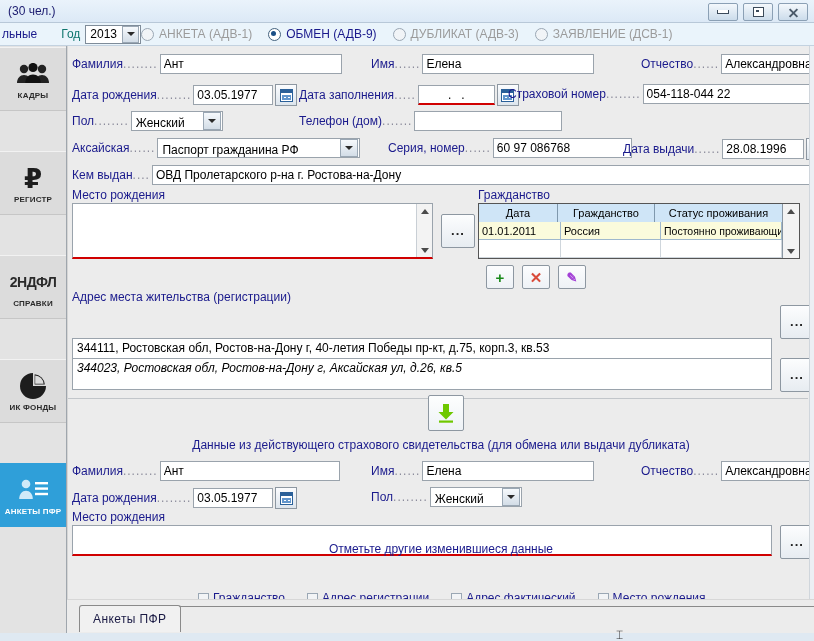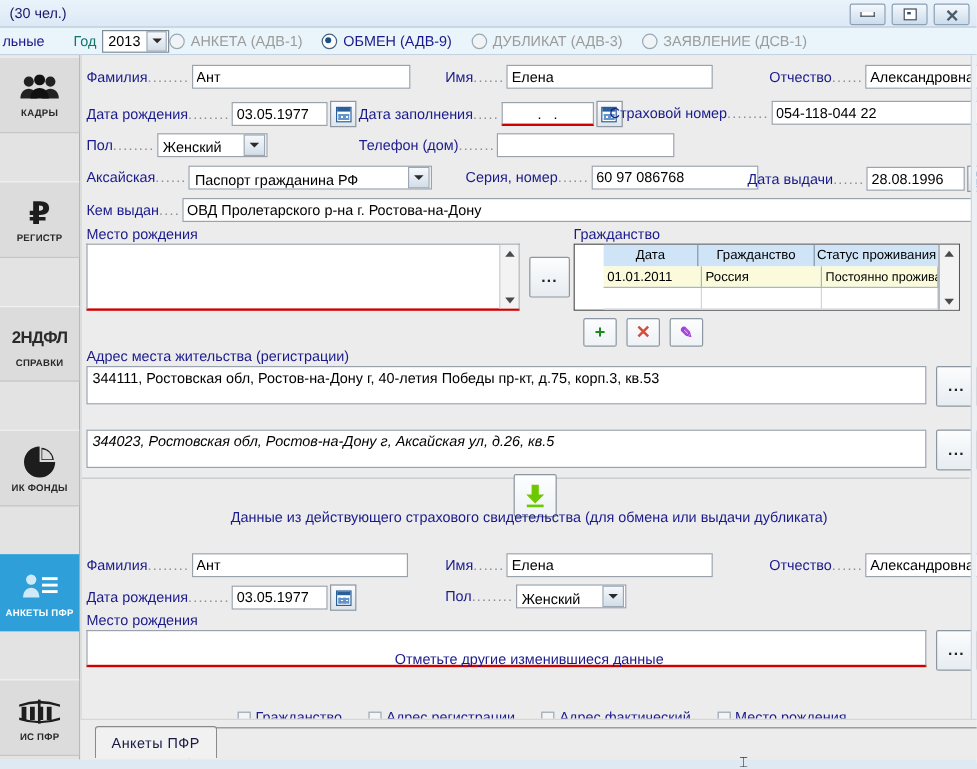--- a/index.html
+++ b/index.html
@@ -209,21 +209,21 @@
   .sb-arrow { height:14px; display:flex; align-items:center; justify-content:center;}
   .sb-up::after{content:"";border-left:4px solid transparent;border-right:4px solid transparent;border-bottom:5px solid #4a4a4a;}
   .sb-dn::after{content:"";border-left:4px solid transparent;border-right:4px solid transparent;border-top:5px solid #4a4a4a;}
 
   
   .grid {
     position:absolute; border:1px solid #555;
     background:#fff; box-sizing:border-box;
     display:flex;
   }
-  .grid-inner { flex:1; min-width:0;padding-left:24px; }
+  .grid-inner { flex:1; min-width:0; }
   .grid-hdr { display:flex; background:#cfe5f7; height:18px; }
   .grid-hdr .gh {
     flex:1; border-right:1px solid #7f98ad;
     text-align:center; font-size:11px; line-height:18px; color:#000;
   }
   .grid-hdr .gh:last-child{border-right:none;}
   .grid-row { display:flex; height:18px; }
   .grid-row .gc {
     flex:1; border-right:1px solid #cfd6dc; border-bottom:1px solid #cfd6dc;
     font-size:11px; line-height:18px; padding-left:3px; overflow:hidden; white-space:nowrap;
@@ -379,31 +379,20 @@
             <circle cx="9" cy="6" r="4.3" fill="#cfe9f8"></circle>
             <path d="M2.2 21c0-5 3-8.2 6.8-8.2S15.8 16 15.8 21z" fill="#cfe9f8"></path>
             <rect x="18" y="4" width="13" height="2.4" fill="#fff"></rect>
             <rect x="18" y="9.4" width="13" height="2.4" fill="#fff"></rect>
             <rect x="18" y="14.8" width="13" height="2.4" fill="#fff"></rect>
           </svg>
         </div>
         <div class="side-lbl">АНКЕТЫ ПФР</div>
       </div>
 
-      <div class="side-item">
-        <div class="side-ico">
-          <svg width="38" height="26" viewBox="0 0 38 26">
-            <path d="M4 9 h4 v11 h-4z M11 9 h4 v11 h-4z M18 9 h4 v11 h-4z M25 9 h4 v11 h-4z" fill="#1d1d1d"></path>
-            <path d="M2 7 q17 -6 34 0 v2 q-17 -5.5 -34 0z" fill="#1d1d1d"></path>
-            <path d="M2 18 q17 6 34 0 v2 q-17 5.5 -34 0z" fill="#1d1d1d"></path>
-            <rect x="17.6" y="3" width="2.2" height="20" fill="#1d1d1d"></rect>
-          </svg>
-        </div>
-        <div class="side-lbl">ИС ПФР</div>
-      </div>
     </div>
 
     <div class="main">
       <div class="formarea">
 
         <div class="row" style="left:4px; top:8px;">
           <span class="lbl">Фамилия</span>
           <span class="lbl dots">........</span>
           <input class="fld" style="width: 182px; margin-left: 2px;" value="Ант">
         </div>
@@ -534,21 +523,21 @@
           </div>
           <div class="minibtn">
             <span style="color:#a33fd6; font-size:13px;">✎</span>
           </div>
         </div>
 
         <div style="position:absolute; left:4px; top:244px;">
           <span class="lbl">Адрес места жительства (регистрации)</span>
         </div>
         <div class="ta-wrap" style="left:4px; top:259px;">
-          <div class="ta" style="width:700px; height:32px;">
+          <div class="ta" style="width:700px; height:32px;margin-top:33px;">
             <div class="tatext">344111, Ростовская обл, Ростов-на-Дону г, 40-летия Победы пр-кт, д.75, корп.3, кв.53</div>
           </div>
           <div class="dotsbtn" style="margin-left:8px;">
             <span>...</span>
           </div>
         </div>
 
         <div class="ta-wrap" style="left:4px; top:312px;">
           <div class="ta" style="width:700px; height:32px;font-style:italic;">
             <div class="tatext">344023, Ростовская обл, Ростов-на-Дону г, Аксайская ул, д.26, кв.5</div>
@@ -560,21 +549,21 @@
 
         <div class="divider" style="left:0; top:352px; right:6px;"></div>
 
         <div class="dlbtn" style="left:360px; top:349px;">
           <svg width="22" height="22" viewBox="0 0 22 22">
             <path d="M8 2 h6 v8 h4.5 L11 17.5 L3.5 10 H8 z" fill="#6ec800"></path>
             <rect x="4" y="18.5" width="14" height="2.2" fill="#6ec800"></rect>
           </svg>
         </div>
 
-        <div class="center-note" style="left:0; top:378px;">Данные из действующего страхового свидетельства (для обмена или выдачи дубликата)</div>
+        <div class="center-note" style="left:0; top:392px;">Данные из действующего страхового свидетельства (для обмена или выдачи дубликата)</div>
 
         <div class="row" style="left:4px; top:415px;">
           <span class="lbl">Фамилия</span>
           <span class="lbl dots">........</span>
           <input class="fld" style="width: 180px; margin-left: 2px;" value="Ант">
         </div>
         <div class="row" style="left:303px; top:415px;">
           <span class="lbl">Имя</span>
           <span class="lbl dots">......</span>
           <input class="fld" style="width: 172px; margin-left: 2px;" value="Елена">

